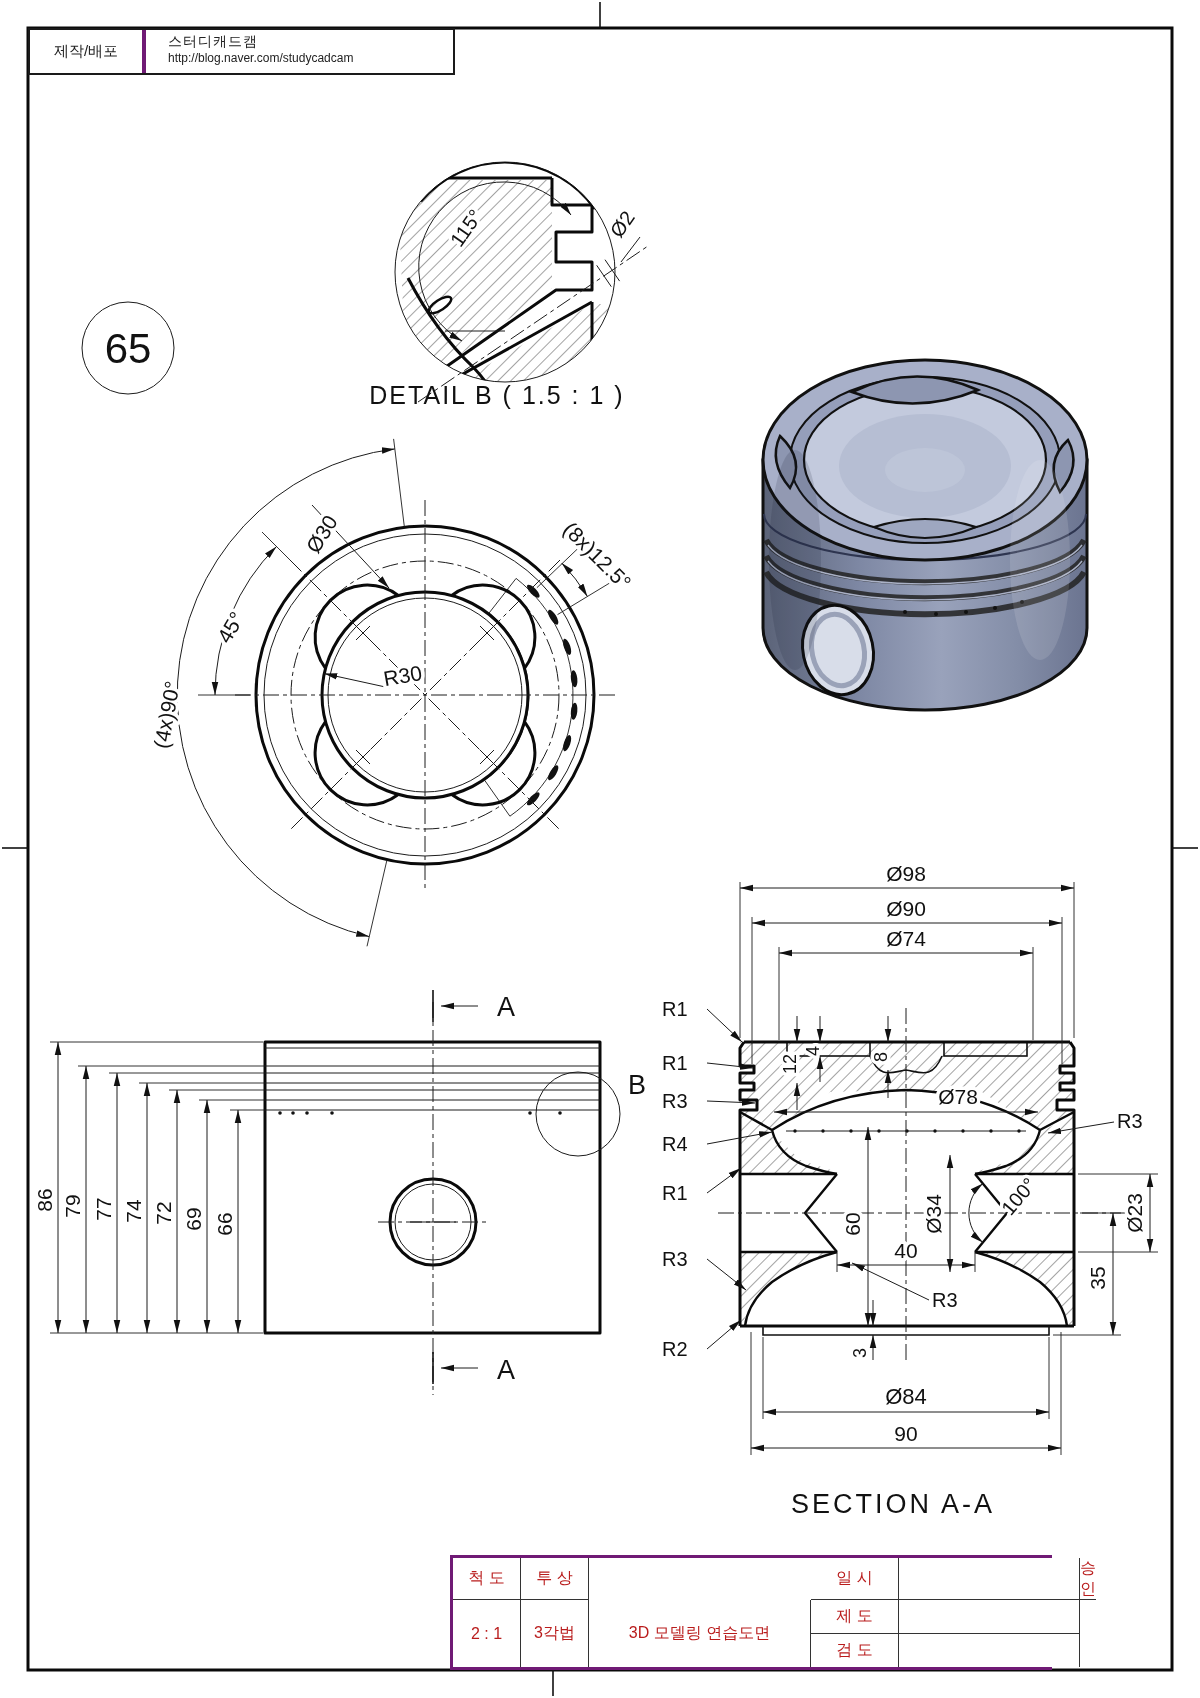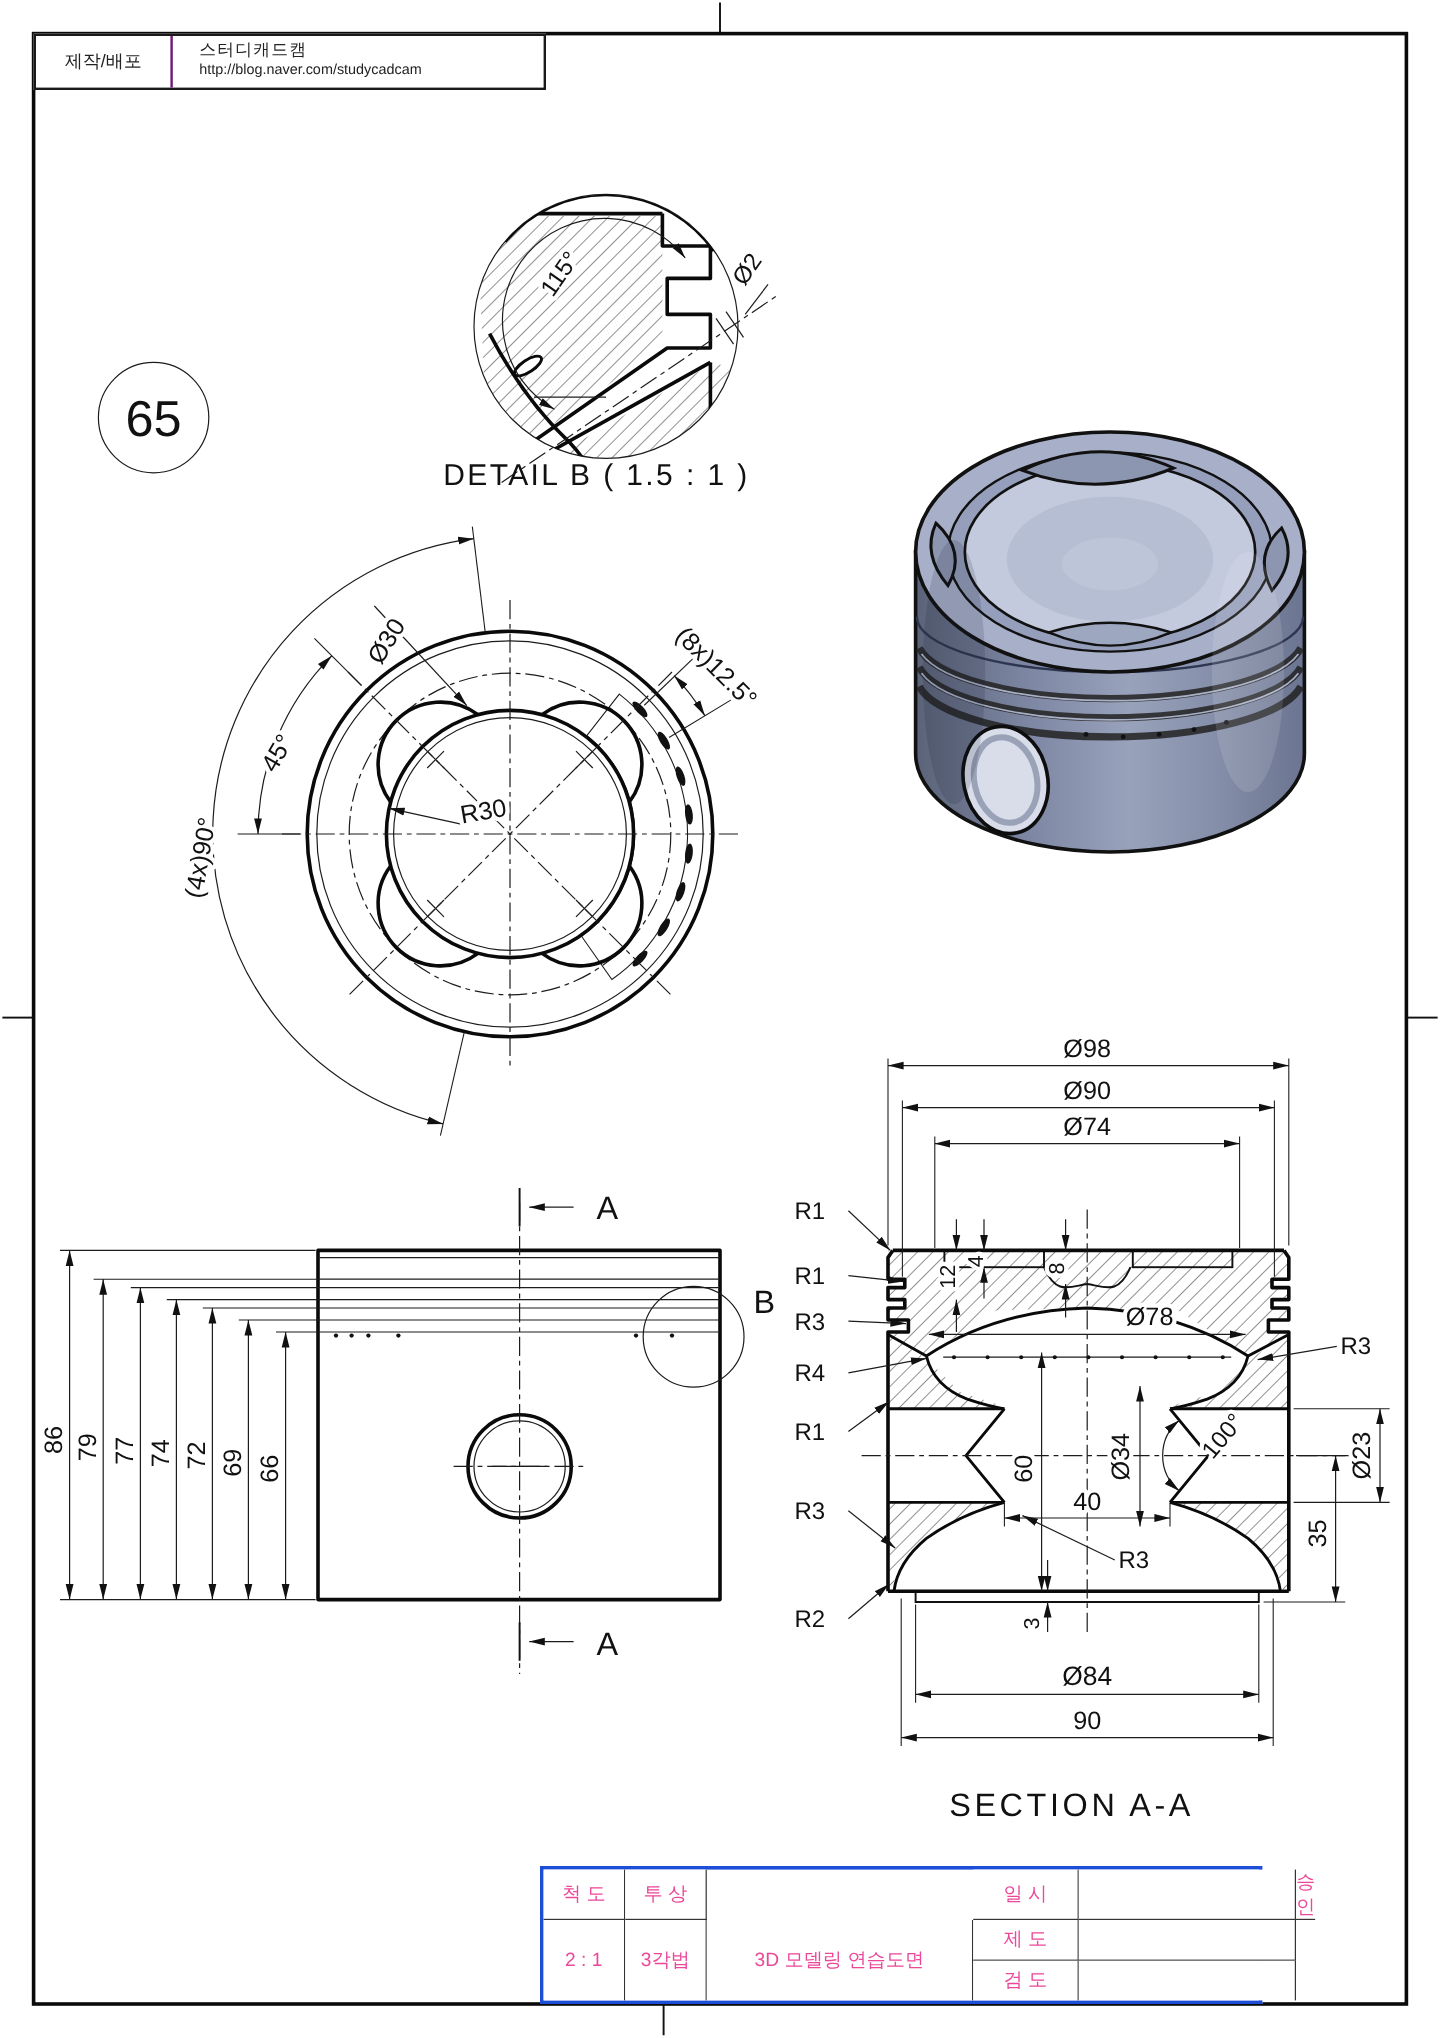--- a/index.html
+++ b/index.html
@@ -12,26 +12,26 @@
   .thk{stroke:#0a0a0a;stroke-width:3;fill:none;stroke-linejoin:round}
   .thk2{stroke:#0a0a0a;stroke-width:2.4;fill:none;stroke-linejoin:round}
   .cl{stroke:#1c1c1c;stroke-width:1;fill:none;stroke-dasharray:16 4 4 4}
   .dim{stroke:#1c1c1c;stroke-width:1;fill:none;marker-start:url(#as);marker-end:url(#ae)}
   .ld{stroke:#1c1c1c;stroke-width:1;fill:none;marker-end:url(#ae)}
   .t18{font-size:18px}.t20{font-size:20px}.t21{font-size:21px}.t22{font-size:22px}.t27{font-size:27px}.t42{font-size:42px}
   .halo{paint-order:stroke;stroke:#fff;stroke-width:7px;stroke-linejoin:round}
   .amid{text-anchor:middle}
   
   #hdr{position:absolute;left:28px;top:28px;width:427px;height:47px;border:2px solid #1a1a1a;box-sizing:border-box;display:flex;background:#fff;}
-  #hdr .lc{width:112px;border-right:2px solid #701a75;display:flex;align-items:center;justify-content:center;font-size:15px;color:#222;}
+  #hdr .lc{width:112px;border-right:4px solid #701a75;display:flex;align-items:center;justify-content:center;font-size:15px;color:#222;}
   #hdr .rc{flex:1;padding:3px 0 0 22px;color:#222;line-height:1.25;}
   #hdr .rc .l1{font-size:14px;letter-spacing:1px;}
   #hdr .rc .l2{font-size:12px;}
   
-  #tblk{position:absolute;left:450px;top:1555px;width:602px;height:115px;border:3px solid #1d4ed8;box-sizing:border-box;background:#fff;display:grid;grid-template-columns:68px 68px 222px 88px 181px 1fr;grid-template-rows:42px 34px 1fr;font-size:16px;color:#ec4899;}
+  #tblk{position:absolute;left:450px;top:1555px;width:602px;height:115px;border:3px solid #701a75;box-sizing:border-box;background:#fff;display:grid;grid-template-columns:68px 68px 222px 88px 181px 1fr;grid-template-rows:42px 34px 1fr;font-size:16px;color:#b91c1c;}
   #tblk div{display:flex;align-items:center;justify-content:center;box-sizing:border-box;border-right:1.5px solid #333;border-bottom:1.5px solid #333;background:#fff;}
   #tblk .noR{border-right:none}
   #tblk .noB{border-bottom:none}
 </style>
 </head>
 <body>
 
 <div id="page">
 
 <svg width="1200" height="1698" viewBox="0 0 1200 1698">

